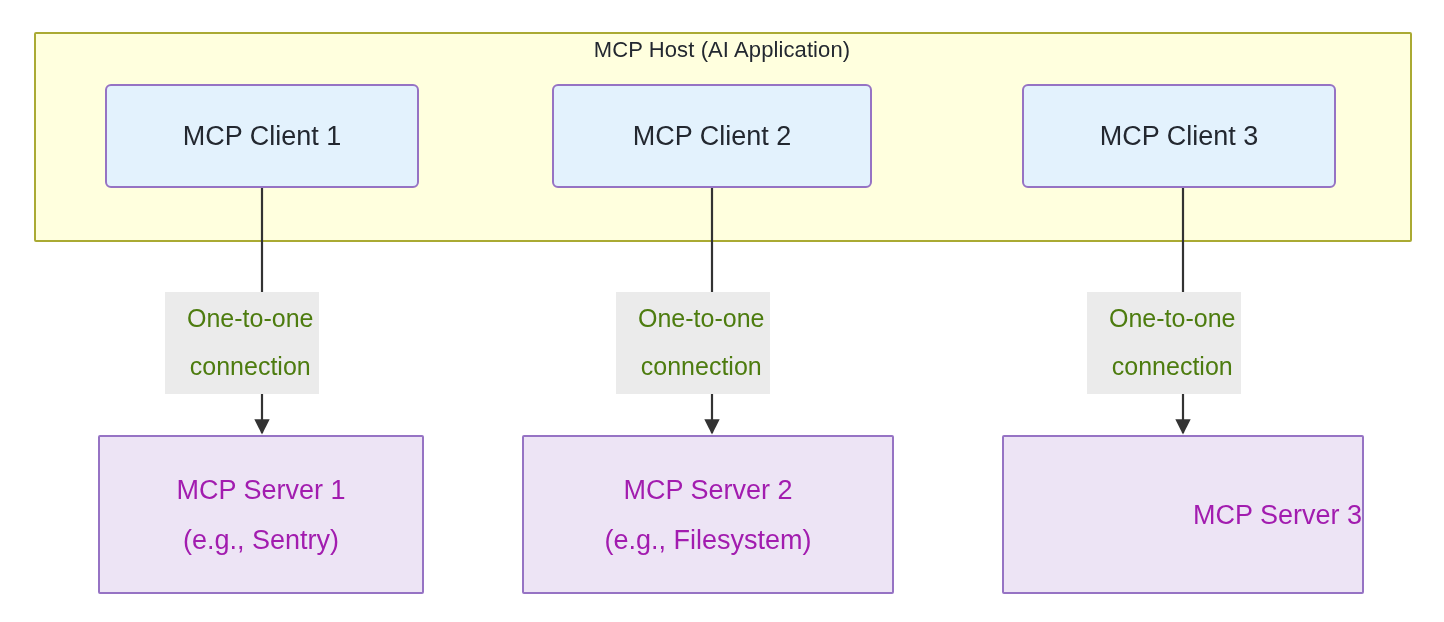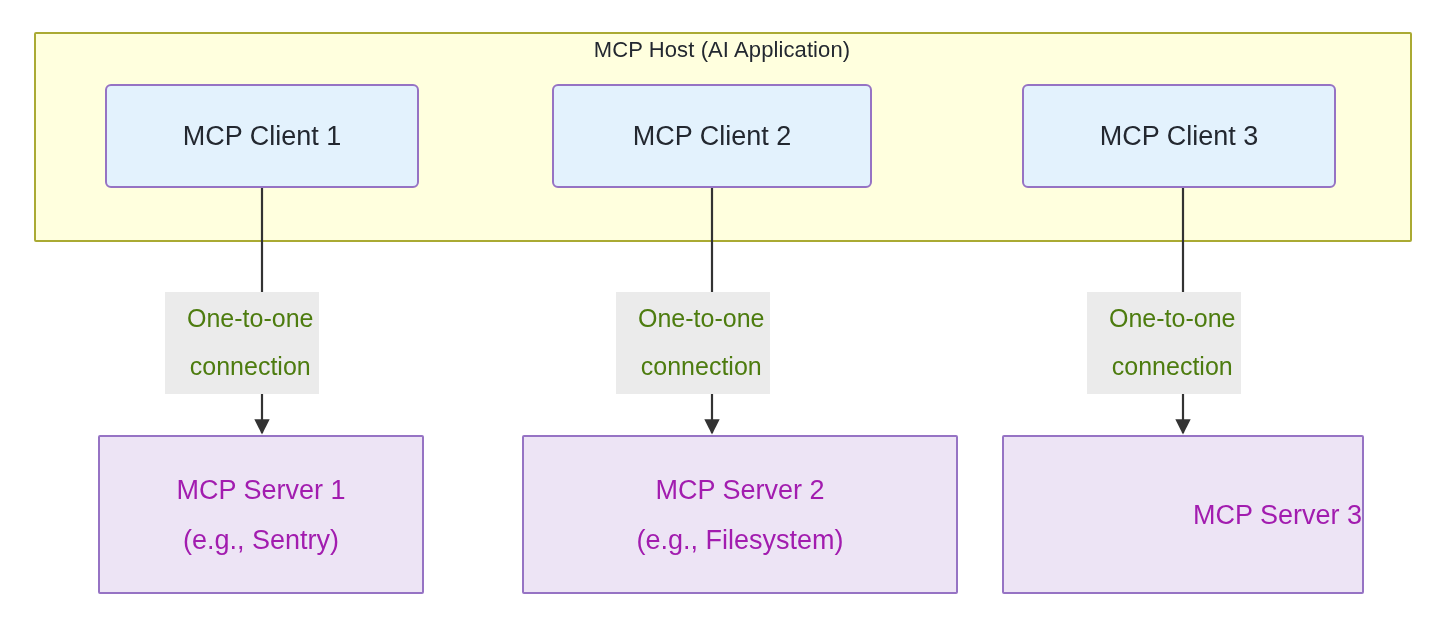--- a/index.html
+++ b/index.html
@@ -84,21 +84,21 @@
     align-items: center;
     justify-content: center;
   }
   .server-line {
     font-size: 27px;
     line-height: 50px;
     color: #a21caf;
     white-space: nowrap;
   }
   #server-1 { left: 98px;   width: 326px; }
-  #server-2 { left: 522px;  width: 436px; }
+  #server-2 { left: 522px;  width: 372px; }
   #server-3 { left: 1002px; width: 362px; align-items: flex-end; }
 
   
   #connectors {
     position: absolute;
     left: 0;
     top: 0;
     width: 1444px;
     height: 622px;
     pointer-events: none;

